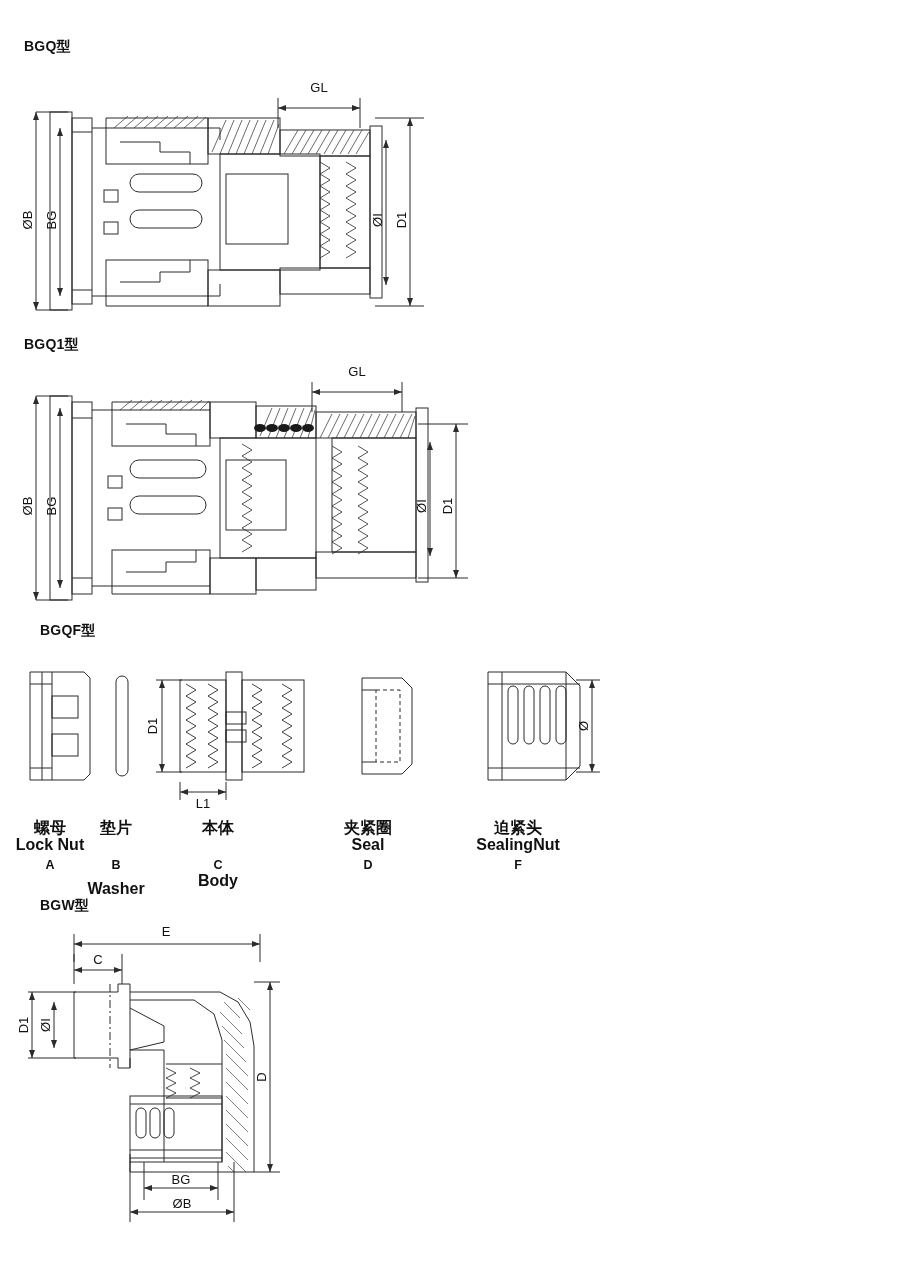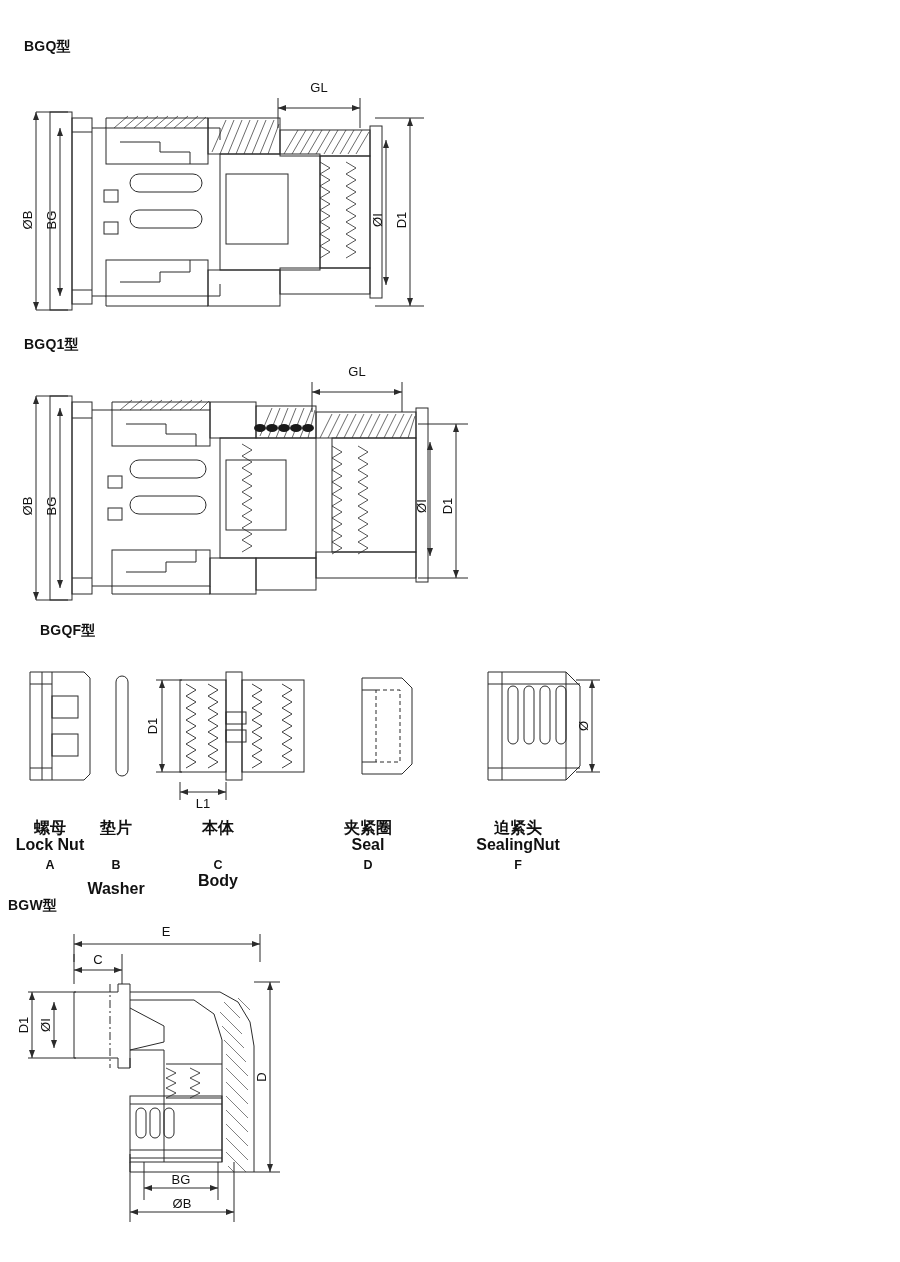--- a/index.html
+++ b/index.html
@@ -365,21 +365,21 @@
   <div class="partlabel-letter ctr" style="left:218px; top:858px;">C</div>
 
   <div class="partlabel-cn ctr" style="left:368px; top:818px;">夹紧圈</div>
   <div class="partlabel-en ctr" style="left:368px; top:836px;">Seal</div>
   <div class="partlabel-letter ctr" style="left:368px; top:858px;">D</div>
 
   <div class="partlabel-cn ctr" style="left:518px; top:818px;font-family:Liberation Mono, monospace;">迫紧头</div>
   <div class="partlabel-en ctr" style="left:518px; top:836px;">SealingNut</div>
   <div class="partlabel-letter ctr" style="left:518px; top:858px;">F</div>
 
-  <div class="section-title" style="left:8px; top:897px;">BGW型</div>
+  <div class="section-title" style="left:40px; top:897px;">BGW型</div>
 
   <div class="fig" style="left:14px; top:922px;">
     <svg width="320" height="330" viewBox="0 0 320 330">
       <g stroke="#2b2b2b" fill="none" stroke-width="1">
 
         <line x1="60" y1="12" x2="60" y2="40"></line>
         <line x1="246" y1="12" x2="246" y2="40"></line>
         <line x1="60" y1="22" x2="246" y2="22"></line>
         <path d="M60 22 l8 -3 l0 6 z" fill="#2b2b2b" stroke="none"></path>
         <path d="M246 22 l-8 -3 l0 6 z" fill="#2b2b2b" stroke="none"></path>

